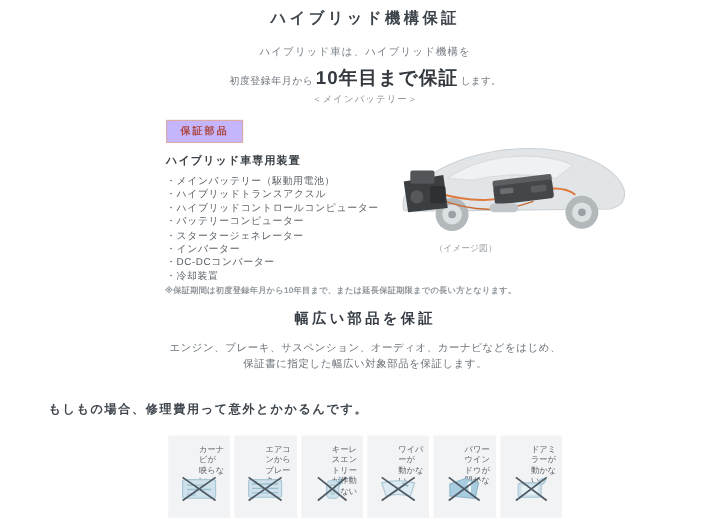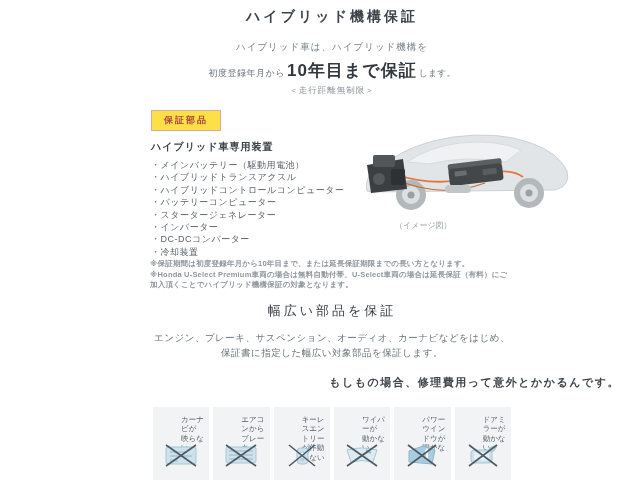--- a/index.html
+++ b/index.html
@@ -17,61 +17,61 @@
   .sub1 { margin-top:15px; font-size:9.5px; color:#777e84; letter-spacing:1px; }
   .bigline { margin-top:5px; color:#6c737a; }
   .bigline .pre { font-size:9px; color:#6c737a; letter-spacing:0.5px; }
   .bigline .em { font-size:17px; font-weight:bold; color:#33393f; letter-spacing:1px; margin:0 2px; }
   .bigline .suf { font-size:9px; color:#6c737a; }
   .subnote { margin-top:3px; font-size:8.5px; color:#8d949a; letter-spacing:1px; }
 
   
   .parts-section { position:relative; width:362px; margin:12px auto 0; height:146px; }
   .badge {
-    display:inline-block; border:1px solid #dcaaa4; color:#ad463e; background:#fde047;
+    display:inline-block; border:1px solid #dcaaa4; color:#ad463e; background:#c4b5fd;
     font-size:9px; letter-spacing:2px; padding:3px 12px; font-weight:bold;
   }
   .parts-heading { margin-top:9px; font-size:10px; font-weight:bold; color:#3b4248; letter-spacing:1px; }
   .parts-list { list-style:none; margin-top:5px; }
   .parts-list li { font-size:9px; color:#5b6268; line-height:12.4px; letter-spacing:0.5px; }
   .car-figure { position:absolute; top:0; left:206px; width:224px; height:120px; }
   .figure-caption { position:absolute; top:111px; left:244px; font-size:8px; color:#9aa0a5; }
 
   
   .footnotes { width:364px; margin:4px auto 0; }
   .footnotes div { font-size:7.5px; color:#90979c; line-height:10.5px; letter-spacing:0.2px;font-weight:bold; }
   .footnotes div.wrap2 { padding-left:0; }
 
   
   .wide-section { text-align:center; margin-top:11px; }
-  .wide-heading { font-size:13px; font-weight:normal; color:#363d45; letter-spacing:3px; }
+  .wide-heading { font-size:13px; font-weight:bold; color:#363d45; letter-spacing:3px; }
   .wide-body { margin-top:10px; font-size:9.5px; color:#6b7278; line-height:15px; letter-spacing:0.5px; }
 
   
-  .repair-heading { text-align:right; margin-top:15px; font-size:11px; font-weight:bold; color:#3f464d; letter-spacing:1.5px; }
+  .repair-heading { text-align:left; margin-top:25px; font-size:11px; font-weight:bold; color:#3f464d; letter-spacing:1.5px; }
   .cards { width:358px; margin:17px auto 0; display:flex; gap:4px; }
   .card {
     flex:1 1 0; background:#f2f3f5; padding:8px 2px 9px;
     display:flex; flex-direction:column; align-items:center;
   }
   .card-label { font-size:7.5px; color:#5b6268; line-height:9.5px; height:20px;margin-left:26px; }
   .card-icon { height:36px; display:flex; align-items:center; justify-content:center; margin-top:2px; }
 </style>
 </head>
 <body>
 
 <div class="page">
 
   <div class="header">
     <div class="page-title">ハイブリッド機構保証</div>
     <div class="sub1">ハイブリッド車は、ハイブリッド機構を</div>
     <div class="bigline">
       <span class="pre">初度登録年月から</span><span class="em">10年目まで保証</span><span class="suf">します。</span>
     </div>
-    <div class="subnote">＜走行距離無制限＞</div>
+    <div class="subnote">＜メインバッテリー＞</div>
   </div>
 
   <div class="parts-section">
     <span class="badge">保証部品</span>
     <div class="parts-heading">ハイブリッド車専用装置</div>
     <ul class="parts-list">
       <li>・メインバッテリー（駆動用電池）</li>
       <li>・ハイブリッドトランスアクスル</li>
       <li>・ハイブリッドコントロールコンピューター</li>
       <li>・バッテリーコンピューター</li>
@@ -112,21 +112,20 @@
         <rect x="16" y="46" width="22" height="12" rx="2" fill="#525659"></rect>
         <rect x="34" y="60" width="14" height="16" rx="2" fill="#2e3134"></rect>
         <circle cx="22" cy="70" r="6" fill="#55595c"></circle>
       </svg>
     </div>
     <div class="figure-caption">（イメージ図）</div>
   </div>
 
   <div class="footnotes">
     <div>※保証期間は初度登録年月から10年目まで、または延長保証期限までの長い方となります。</div>
-    <div class="wrap2">※Honda U-Select Premium車両の場合は無料自動付帯、U-Select車両の場合は延長保証（有料）にご加入頂くことでハイブリッド機構保証の対象となります。</div>
   </div>
 
   <div class="wide-section">
     <div class="wide-heading">幅広い部品を保証</div>
     <div class="wide-body">
       <div>エンジン、ブレーキ、サスペンション、オーディオ、カーナビなどをはじめ、</div>
       <div>保証書に指定した幅広い対象部品を保証します。</div>
     </div>
   </div>
 

